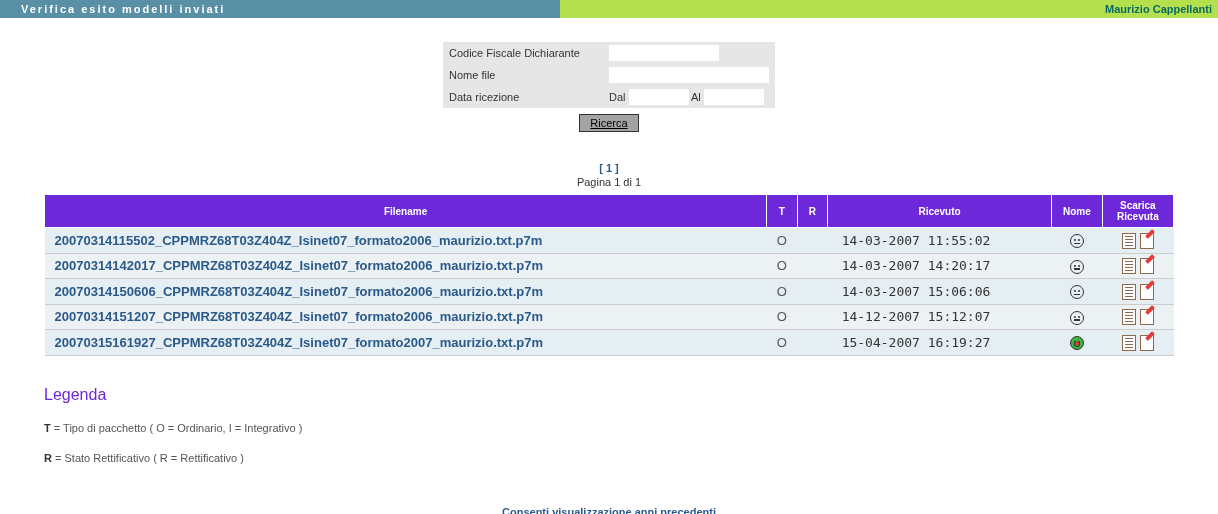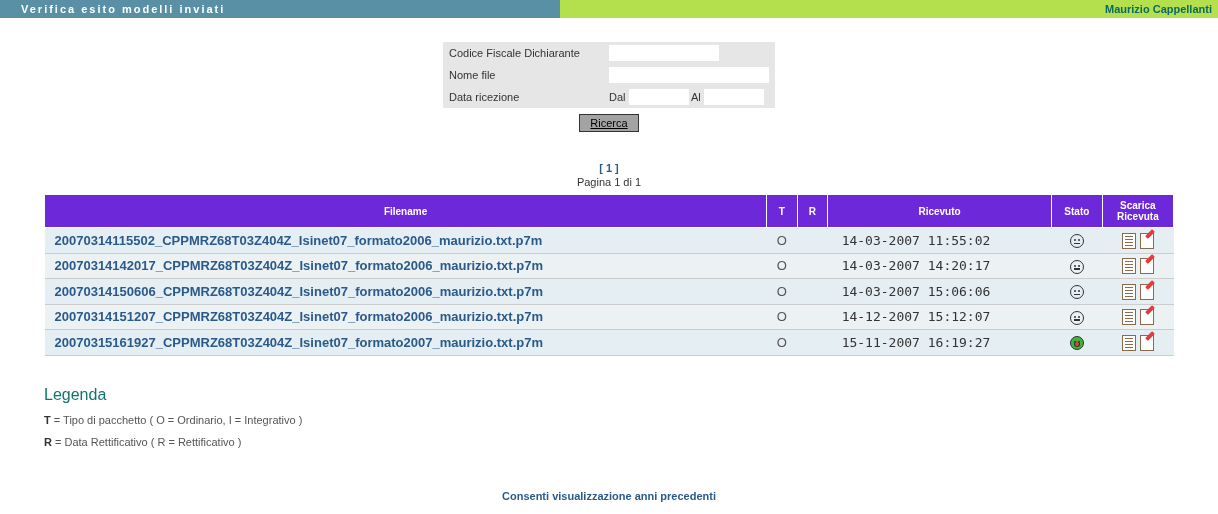--- a/index.html
+++ b/index.html
@@ -188,22 +188,22 @@
     content: "";
     position: absolute;
     right: -2px; top: -2px;
     width: 10px; height: 4px;
     background: #e63b3b;
     transform: rotate(-45deg);
     border-radius: 1px;
   }
 
   .legend { width: 1130px; margin: 30px auto 0; }
-  .legend h3 { font-size: 16px; font-weight: normal; color: #0f766e; margin: 0 0 2px; }
-  .legend p { margin: 10px 0; color: #555; }
+  .legend h3 { font-size: 16px; font-weight: normal; color: #6d28d9; margin: 0 0 2px; }
+  .legend p { margin: 18px 0; color: #555; }
   .legend b { color: #333; }
 
   .footer-link { text-align: center; margin-top: 42px; font-weight: bold; color: #2a5a8a; cursor: pointer; }
 </style>
 </head>
 <body>
 
 <div class="topbar">
   <div class="topbar-left">Verifica esito modelli inviati</div>
   <div class="topbar-mid">
@@ -241,21 +241,21 @@
   <div class="pager">[ 1 ]</div>
   <div class="page-of">Pagina 1 di 1</div>
 
   <table class="data-table">
     <thead>
       <tr>
         <th style="width:710px">Filename</th>
         <th style="width:30px">T</th>
         <th style="width:30px">R</th>
         <th style="width:220px">Ricevuto</th>
-        <th style="width:50px">Stato</th>
+        <th style="width:50px">Nome</th>
         <th style="width:70px">Scarica Ricevuta</th>
       </tr>
     </thead>
     <tbody id="rows">
         <tr>
           <td class="filename">20070314115502_CPPMRZ68T03Z404Z_Isinet07_formato2006_maurizio.txt.p7m</td>
           <td class="t-col">O</td>
           <td class="r-col"></td>
           <td class="ricevuto">14-03-2007 11:55:02</td>
           <td class="stato"><span class="face "><span class="mouth"></span></span></td>
@@ -282,27 +282,27 @@
           <td class="t-col">O</td>
           <td class="r-col"></td>
           <td class="ricevuto">14-12-2007 15:12:07</td>
           <td class="stato"><span class="face "><span class="mouth"></span></span></td>
           <td class="scarica"><span class="doc-icon"></span><span class="edit-icon"></span></td>
         </tr>
         <tr>
           <td class="filename">20070315161927_CPPMRZ68T03Z404Z_Isinet07_formato2007_maurizio.txt.p7m</td>
           <td class="t-col">O</td>
           <td class="r-col"></td>
-          <td class="ricevuto">15-11-2007 16:19:27</td>
+          <td class="ricevuto">15-04-2007 16:19:27</td>
           <td class="stato"><span class="face happy"><span class="mouth"></span></span></td>
           <td class="scarica"><span class="doc-icon"></span><span class="edit-icon"></span></td>
         </tr>
       </tbody>
   </table>
 
   <div class="legend">
     <h3>Legenda</h3>
     <p><b>T</b><span> = Tipo di pacchetto ( O = Ordinario, I = Integrativo )</span></p>
-    <p><b>R</b><span> = Data Rettificativo ( R = Rettificativo )</span></p>
+    <p><b>R</b><span> = Stato Rettificativo ( R = Rettificativo )</span></p>
   </div>
 
   <div class="footer-link">Consenti visualizzazione anni precedenti</div>
 </div>
 
 </body></html>

